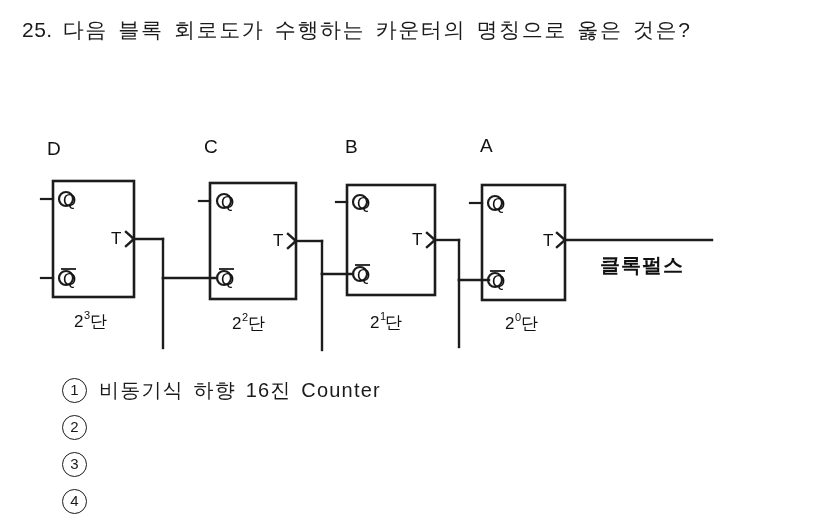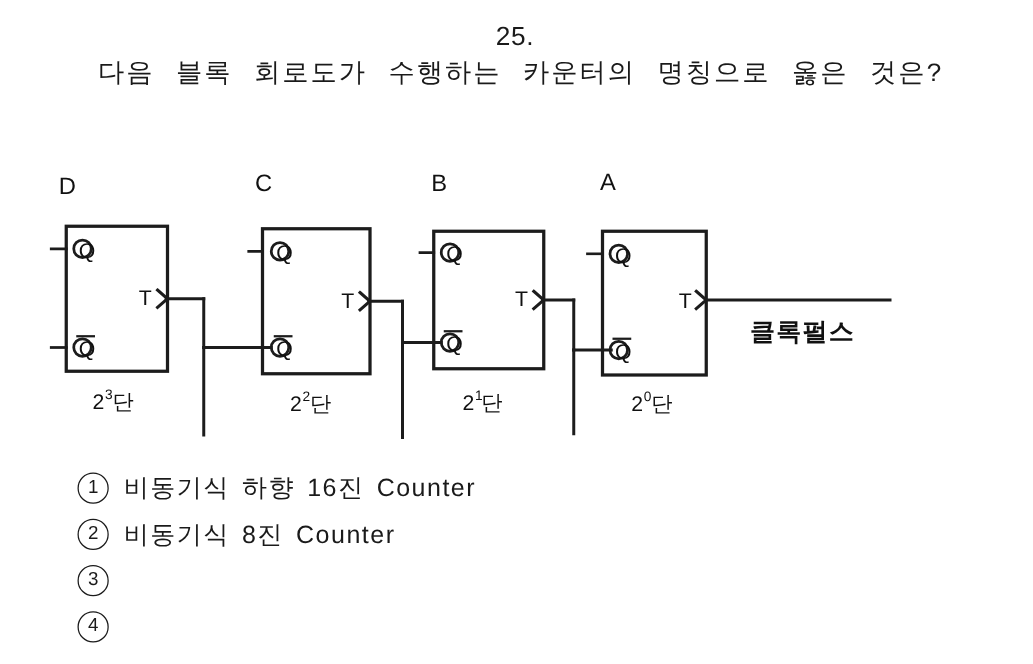--- a/index.html
+++ b/index.html
@@ -18,39 +18,37 @@
 
   
   #question {
     position: absolute;
     left: 22px;
     top: 14px;
     width: 790px;
   }
   .q-row {
     display: flex;
-    align-items: center;
-    flex-direction: column;
+    align-items: flex-end;
   }
   .q-number {
     font-size: 21px;
     line-height: 31px;
     letter-spacing: 0.5px;
     white-space: pre;
     flex: 0 0 auto;
     padding-right: 10px;
   }
   .q-text {
     font-size: 21px;
     line-height: 31px;
     letter-spacing: 1.6px;
     word-spacing: 3px;
     max-width: 718px;
     flex: 1 1 auto;
-    font-family: Liberation Mono, monospace;
   }
 
   
   #diagram {
     position: absolute;
     left: 0;
     top: 120px;
     width: 826px;
     height: 240px;
   }
@@ -265,21 +263,20 @@
 
 <div id="options">
 
   <div class="option">
     <span class="opt-marker">1</span>
     <span class="opt-label">비동기식 하향 16진 Counter</span>
   </div>
 
   <div class="option">
     <span class="opt-marker">2</span>
-    <span class="opt-label">비동기식 8진 Counter</span>
   </div>
 
   <div class="option">
     <span class="opt-marker">3</span>
   </div>
 
   <div class="option">
     <span class="opt-marker">4</span>
   </div>
 

